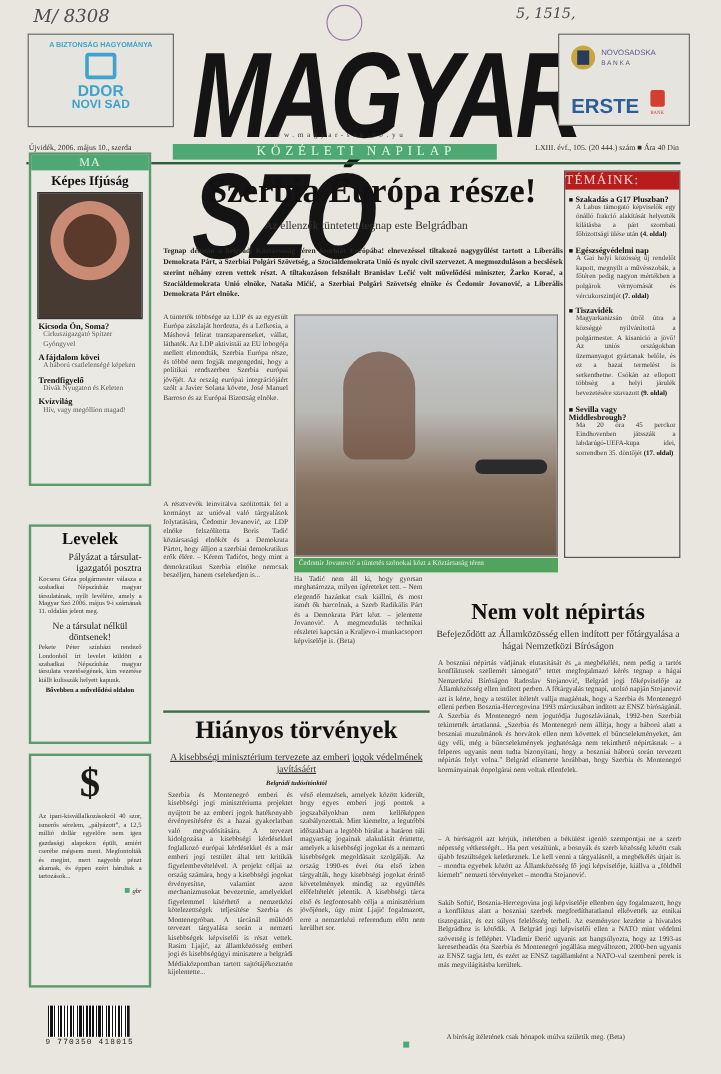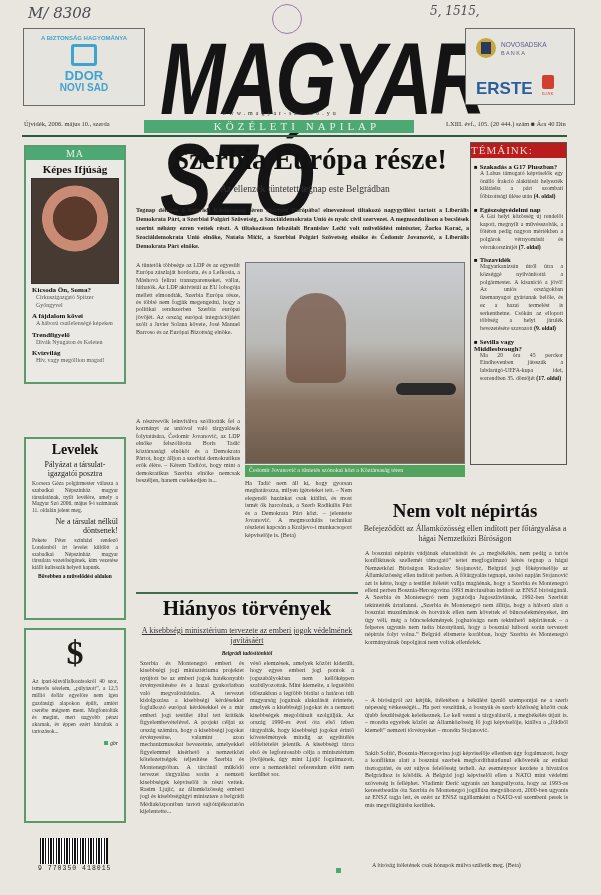--- a/index.html
+++ b/index.html
@@ -48,41 +48,41 @@
   <div style="position:absolute;left:35px;top:21px;font-family:'Liberation Sans',sans-serif;font-size:5.5px;color:#5a5a8a;">B A N K A</div>
   <div style="position:absolute;left:10px;top:50px;font-family:'Liberation Sans',sans-serif;font-weight:bold;font-size:17px;color:#2b5e9a;">ERSTE</div>
   <div style="position:absolute;left:76px;top:46px;width:12px;height:14px;background:#d23f2f;border-radius:2px;"></div>
   <div style="position:absolute;left:76px;top:62px;font-size:4px;color:#d23f2f;">BANK</div>
 </div>
 
 <div class="abs" style="left:24px;top:120px;font-size:6.5px;color:#333;">Újvidék, 2006. május 10., szerda</div>
 <div class="abs" style="left:446px;top:120px;font-size:6.5px;color:#333;">LXIII. évf., 105. (20 444.) szám ■ Ára 40 Din</div>
 <div class="abs rule" style="left:22px;top:135px;width:545px;"></div>
 
-<div class="abs sidebox" style="left:24px;top:145px;width:102px;height:239px;">
+<div class="abs sidebox" style="left:24px;top:127px;width:102px;height:278px;">
   <div class="greenbar" style="font-size:10px;letter-spacing:1px;height:13px;line-height:13px;">MA</div>
   <div class="headline" style="text-align:center;font-size:11px;margin-top:3px;">Képes Ifjúság</div>
   <div style="margin:3px auto 0;width:88px;height:106px;background:radial-gradient(circle at 50% 38%,#5b3a2c 0 28%,#c98b74 29% 42%,#473a32 43% 100%);border:1px solid #333;"></div>
   <div style="padding:0 6px 0;">
     <div class="headline" style="font-size:7px;margin-top:2px;">Kicsoda Ön, Soma?</div>
     <div style="font-size:6px;color:#555;padding-left:4px;line-height:7.5px;">Cirkuszigazgató Spitzer Gyöngyvel</div>
     <div class="headline" style="font-size:7px;margin-top:3px;">A fájdalom kövei</div>
     <div style="font-size:6px;color:#555;padding-left:4px;line-height:7.5px;">A háború csatlelenségé képeken</div>
     <div class="headline" style="font-size:7px;margin-top:3px;">Trendfigyelő</div>
     <div style="font-size:6px;color:#555;padding-left:4px;line-height:7.5px;">Divák Nyugaton és Keleten</div>
     <div class="headline" style="font-size:7px;margin-top:3px;">Kvízvilág</div>
     <div style="font-size:6px;color:#555;padding-left:4px;line-height:7.5px;">Hív, vagy mególlíon magad!</div>
   </div>
 </div>
 
 <div class="abs sidebox" style="left:24px;top:437px;width:102px;height:183px;padding:3px 6px;">
   <div class="headline" style="text-align:center;font-size:14px;">Levelek</div>
-  <div style="text-align:center;font-size:8px;line-height:9px;margin-top:2px;">Pályázat a társulat-igazgatói posztra</div>
+  <div style="text-align:right;font-size:8px;line-height:9px;margin-top:2px;">Pályázat a társulat-igazgatói posztra</div>
   <div class="small" style="margin-top:2px;font-size:5.5px;line-height:6.8px;">Kocsera Géza polgármester válasza a szabadkai Népszínház magyar társulatának, nyílt levélére, amely a Magyar Szó 2006. május 9-i számának 11. oldalán jelent meg.</div>
-  <div style="text-align:right;font-size:8px;line-height:9px;margin-top:3px;">Ne a társulat nélkül döntsenek!</div>
+  <div style="text-align:center;font-size:8px;line-height:9px;margin-top:3px;">Ne a társulat nélkül döntsenek!</div>
   <div class="small" style="margin-top:2px;font-size:5.5px;line-height:6.8px;">Pekete Péter színházi rendező Londonból írt levelet küldött a szabadkai Népszínház magyar társulata vezetőségének, kim vezetése kiállt kulisszák helyett kapunk.</div>
   <div class="headline" style="text-align:center;font-size:5.5px;margin-top:2px;">Bővebben a művelődési oldalon</div>
 </div>
 
 <div class="abs sidebox" style="left:24px;top:628px;width:102px;height:195px;padding:4px 6px;">
   <div style="text-align:center;font-size:34px;line-height:38px;font-weight:bold;">$</div>
   <div class="small" style="margin-top:6px;font-size:5.5px;line-height:7.2px;">Az ipari-kisvállalkozásokról 40 szor, ismerős sérelem, „pályázott”, a 12,5 millió dollár egyelőre nem igen gazdasági alapokon épült, amiért cserébe mégsem ment. Megfontolták és megint, mert nagyobb pénzt akarnak, és éppen ezért hárultak a tartozások...</div>
   <div style="text-align:right;font-size:5.5px;margin-top:4px;"><span style="display:inline-block;width:4px;height:4px;background:#4ea874;margin-right:2px;"></span><i>gbr</i></div>
 </div>
 

